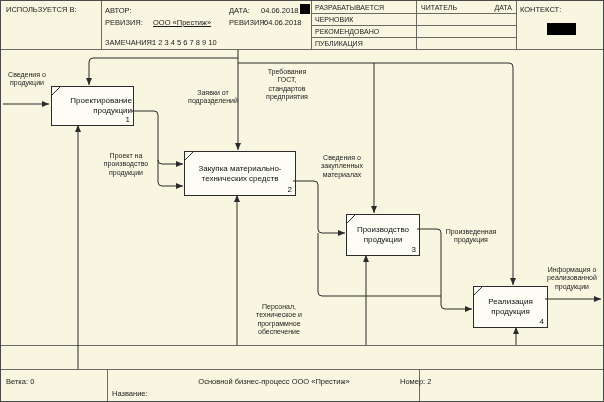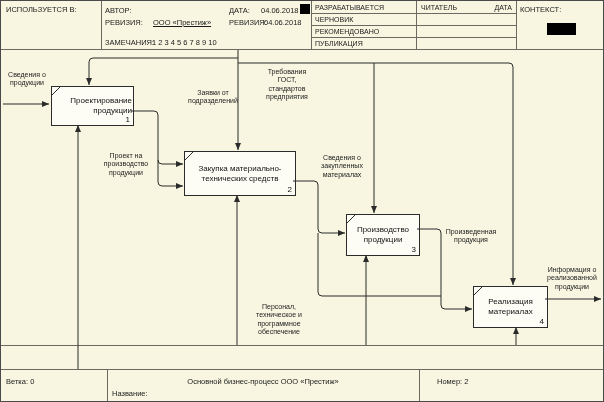--- a/index.html
+++ b/index.html
@@ -59,40 +59,40 @@
   <div class="hline" style="left:0;top:344px;width:602px;"></div>
   <div class="hline" style="left:0;top:368px;width:602px;"></div>
   <div class="vline" style="left:106px;top:368px;height:32px;"></div>
   <div class="vline" style="left:418px;top:368px;height:32px;"></div>
 
   <div class="txt" style="left:5px;top:376px;">
     <span>Ветка:</span>
     <span>0</span>
   </div>
   <div class="txt" style="left:111px;top:388px;">Название:</div>
-  <div class="txt center" style="left:106px;top:376px;width:312px;">Основной бизнес-процесс ООО «Престиж»</div>
-  <div class="txt" style="left:436px;top:376px;">
+  <div class="txt center" style="left:106px;top:376px;width:312px;padding-left:11px;">Основной бизнес-процесс ООО «Престиж»</div>
+  <div class="txt" style="left:399px;top:376px;">
     <span>Номер:</span>
     <span>2</span>
   </div>
 
   <div class="abox" style="left:50px;top:85px;width:79px;height:36px;text-align:right;">
     <span>Проектирование продукции</span>
     <span class="num">1</span>
   </div>
   <div class="abox" style="left:183px;top:150px;width:108px;height:41px;">
     <span>Закупка материально-технических средств</span>
     <span class="num">2</span>
   </div>
   <div class="abox" style="left:345px;top:213px;width:70px;height:38px;">
     <span>Производство продукции</span>
     <span class="num">3</span>
   </div>
   <div class="abox" style="left:472px;top:285px;width:71px;height:38px;">
-    <span>Реализация материалах</span>
+    <span>Реализация продукция</span>
     <span class="num">4</span>
   </div>
 
   <svg class="wires" width="604" height="402" viewBox="0 0 604 402">
     <defs>
       <marker id="arr" viewBox="0 0 8 8" markerWidth="8" markerHeight="8" refX="7" refY="3" orient="auto" markerUnits="userSpaceOnUse">
         <path d="M0,0 L7,3 L0,6 Z" fill="#2b2b2b"></path>
       </marker>
     </defs>
 

